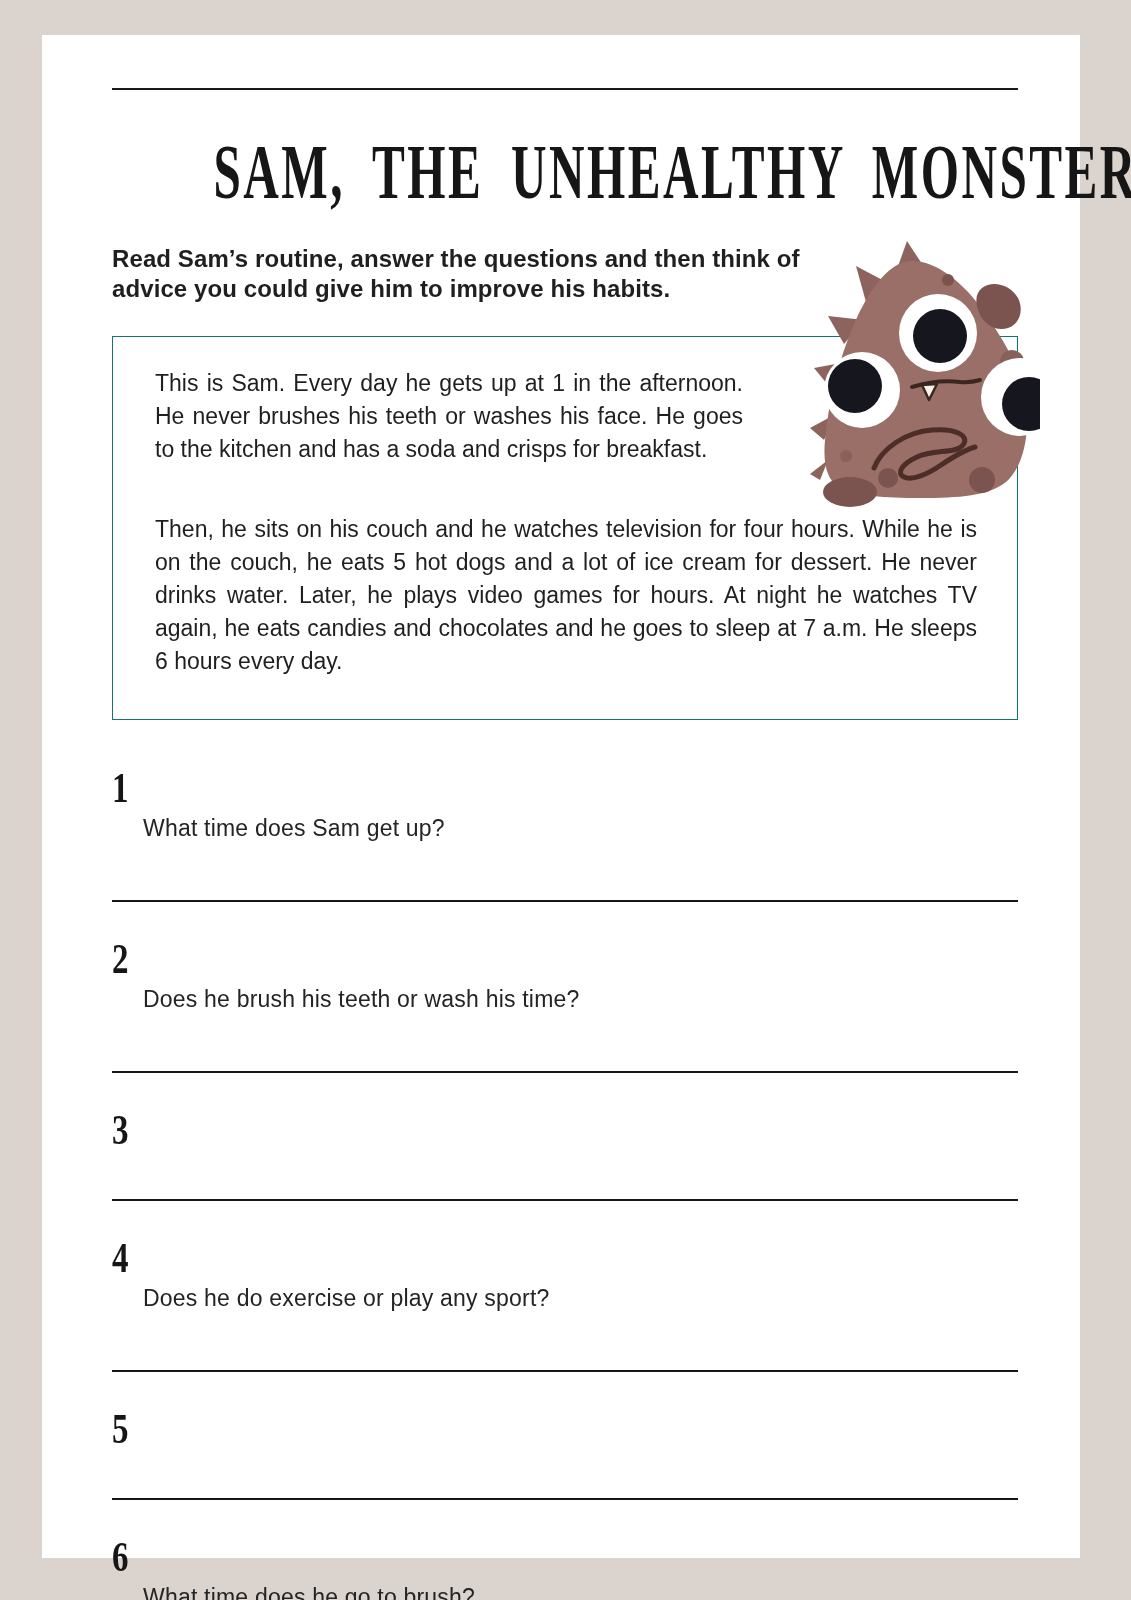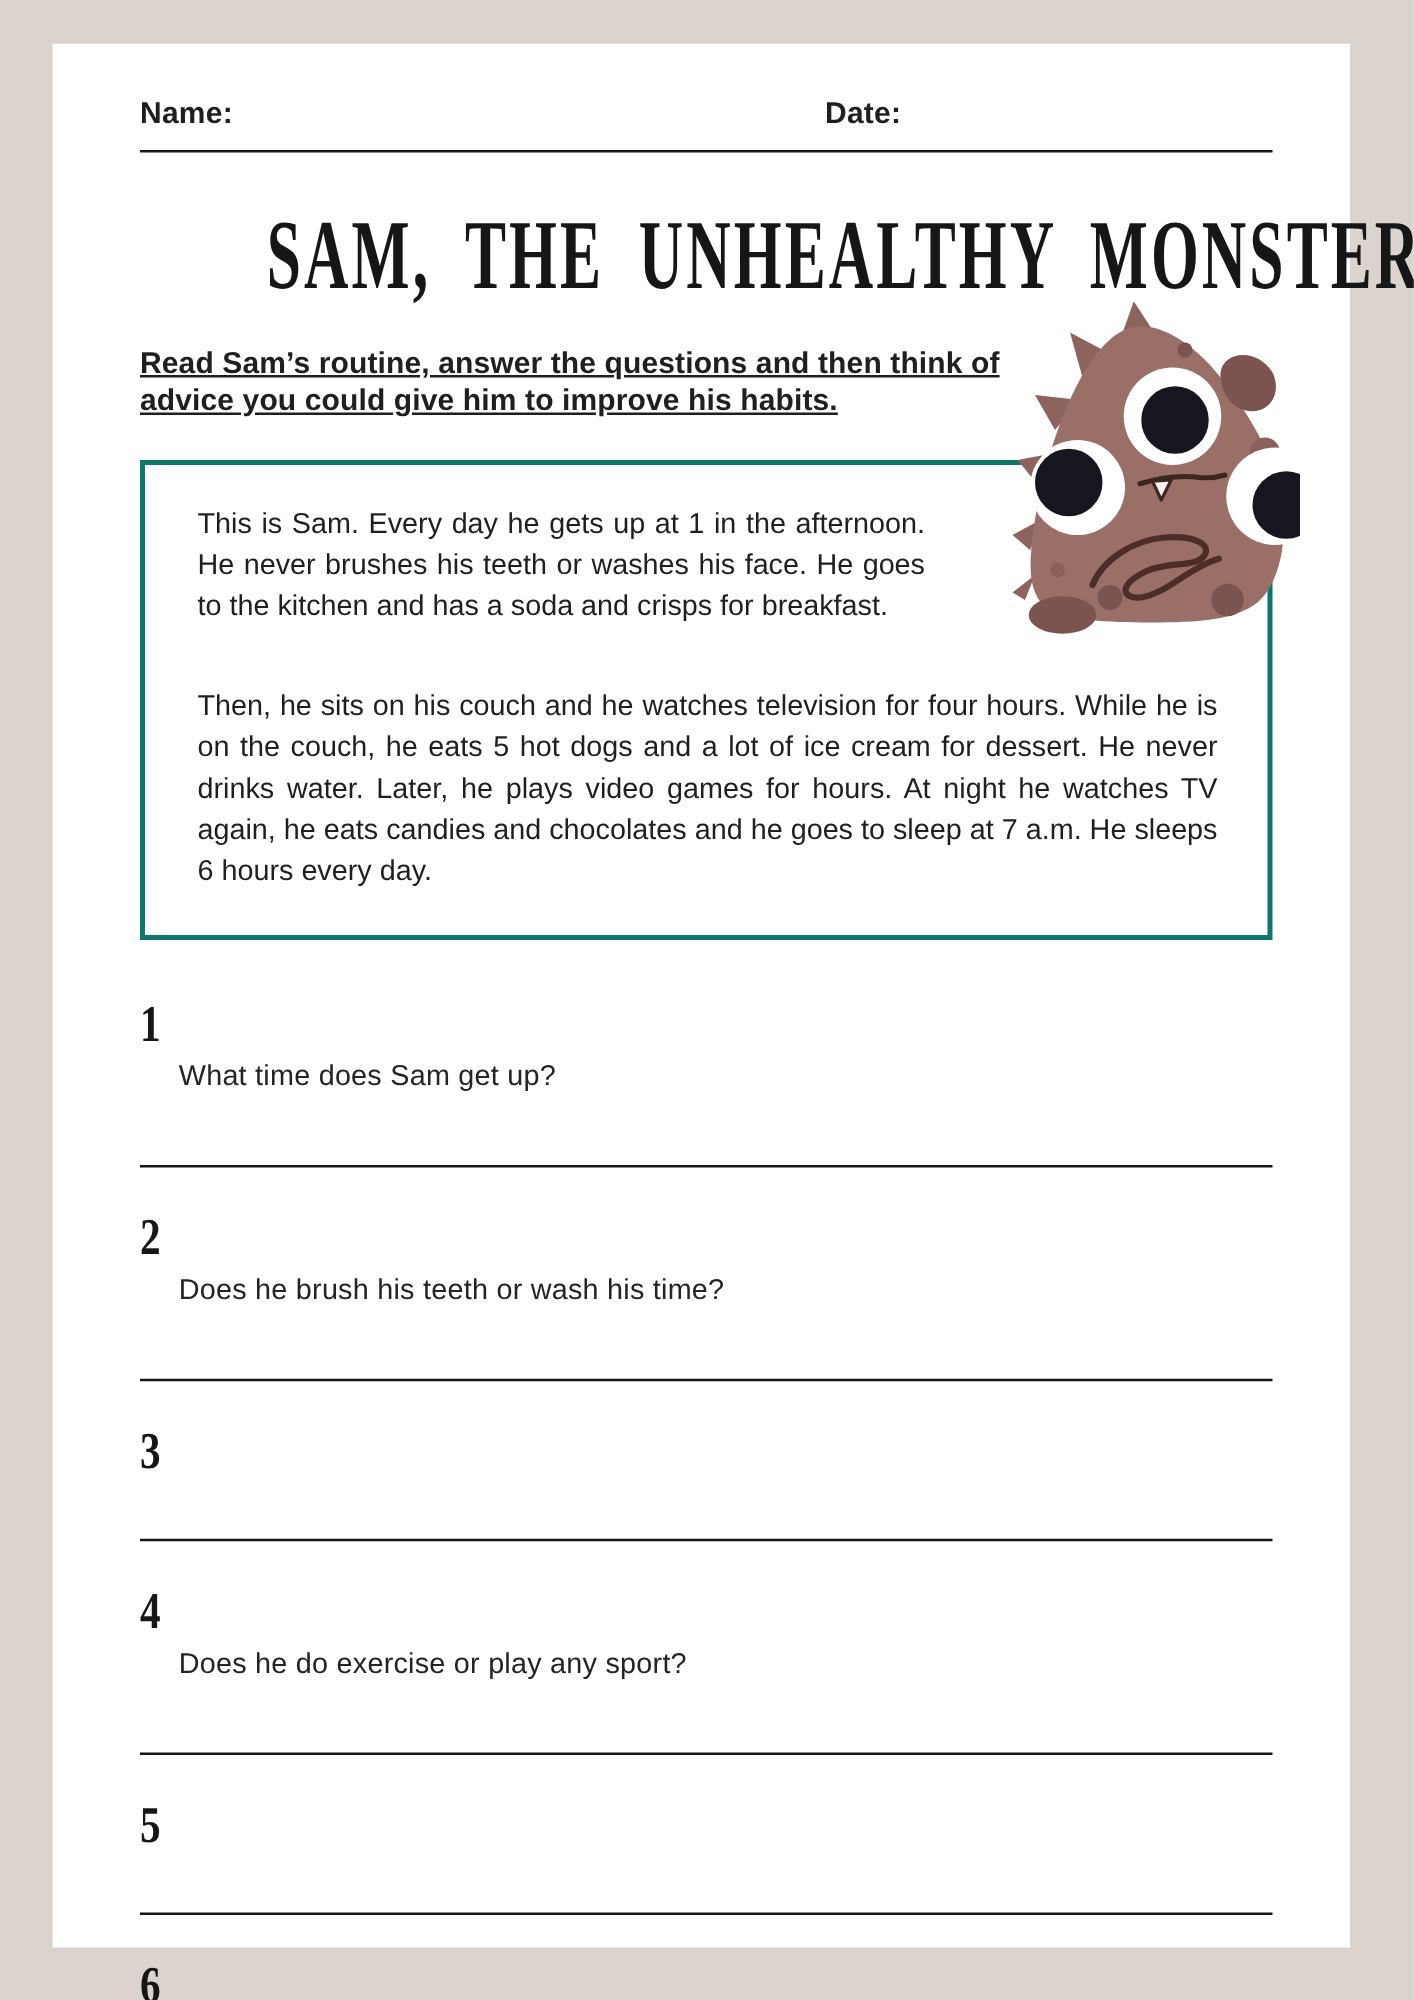--- a/index.html
+++ b/index.html
@@ -71,28 +71,27 @@
     color:#161616;
   }
   
   .instructions{
     margin-top:22px;
     width:700px;
     font-size:24px;
     font-weight:700;
     line-height:30px;
     letter-spacing:.1px;
-    text-decoration:underline;
   }
   
   .passage-box{
     margin-top:32px;
     width:906px;
     min-height:384px;
-    border:4px solid #0f766e;
+    border:1px solid #0f766e;
     padding:30px 40px 28px 42px;
     font-size:23px;
     line-height:33px;
   }
   .monster-spacer{
     float:right;
     width:234px;
     height:146px;
   }
   .passage-p1{
@@ -146,24 +145,20 @@
     border-top:2px solid #161616;
     margin-top:57px;
     width:906px;
   }
 </style>
 </head>
 <body>
 
 <div class="page">
 
-  <div class="header-row">
-    <span class="name-label">Name:</span>
-    <span class="date-label">Date:</span>
-  </div>
   <hr class="header-underline">
 
   <div class="title-wrap">
     <div class="page-title">SAM, THE UNHEALTHY MONSTER</div>
   </div>
 
   <p class="instructions">Read Sam’s routine, answer the questions and then think of advice you could give him to improve his habits.</p>
 
   <div class="passage-box">
     <div class="monster-spacer"></div>

